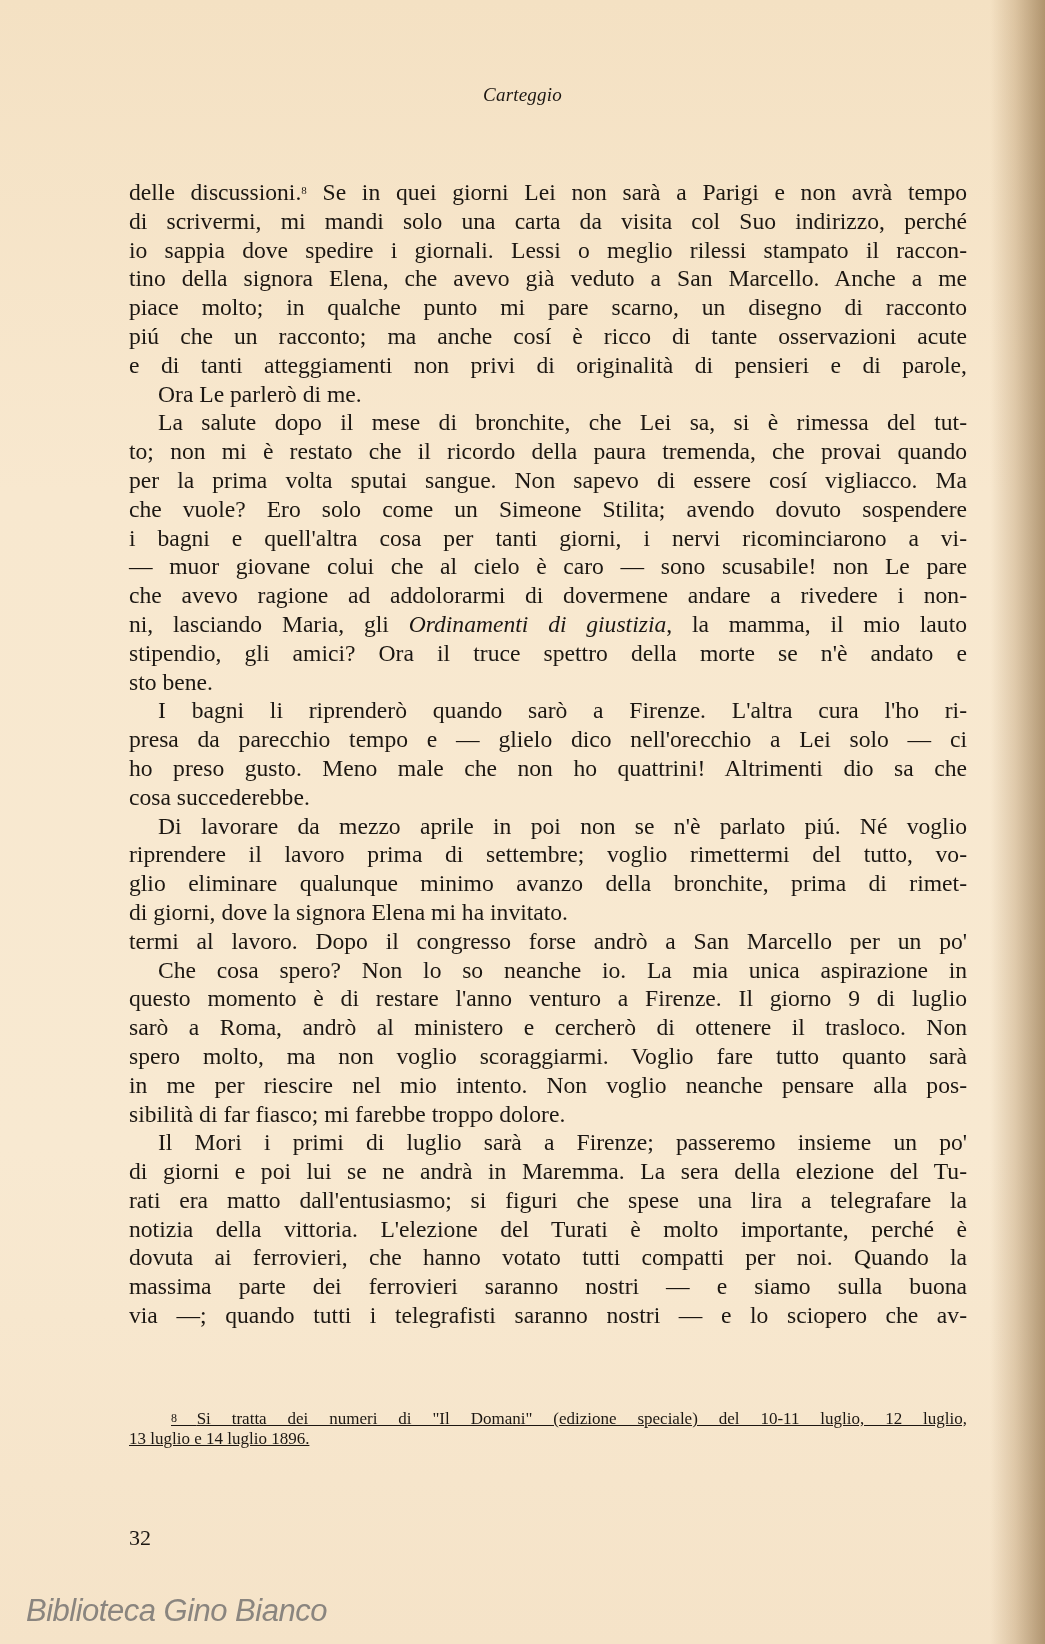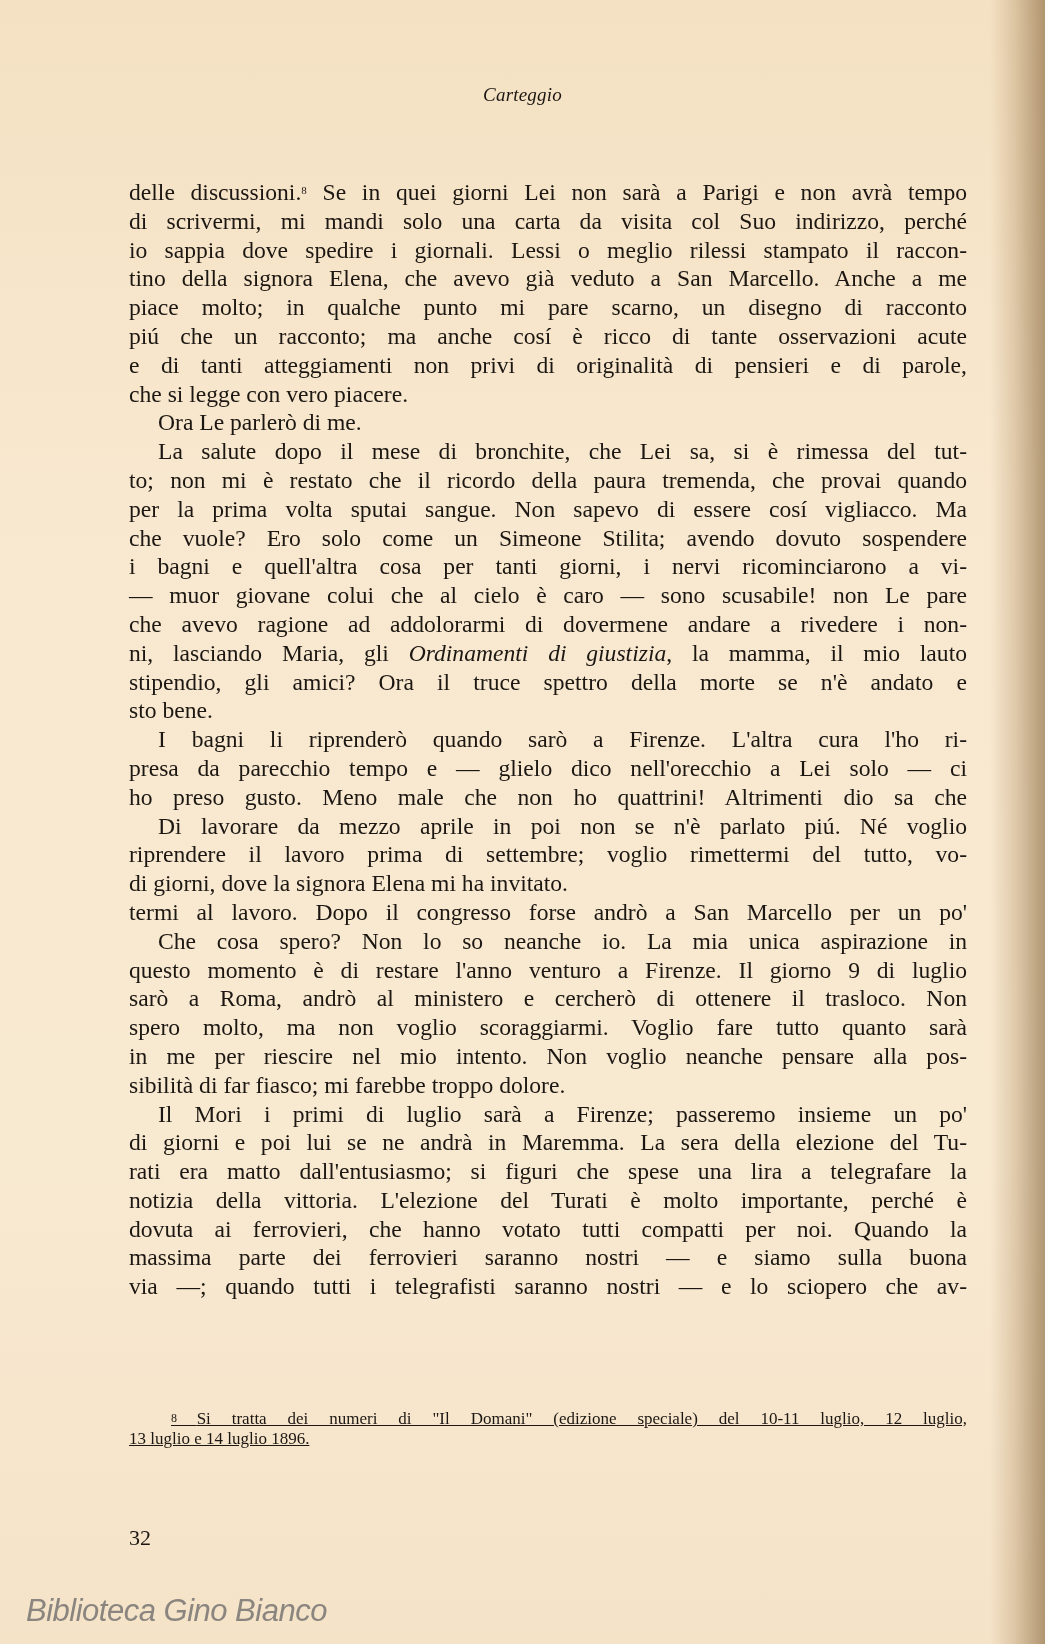--- a/index.html
+++ b/index.html
@@ -83,45 +83,46 @@
 
 <div class="body-text" id="body-text">
     <div>
       <span class="line"><span>delle discussioni.</span><sup class="fn">8</sup><span> Se in quei giorni Lei non sarà a Parigi e non avrà tempo</span></span>
       <span class="line"><span>di scrivermi, mi mandi solo una carta da visita col Suo indirizzo, perché</span></span>
       <span class="line"><span>io sappia dove spedire i giornali. Lessi o meglio rilessi stampato il raccon-</span></span>
       <span class="line"><span>tino della signora Elena, che avevo già veduto a San Marcello. Anche a me</span></span>
       <span class="line"><span>piace molto; in qualche punto mi pare scarno, un disegno di racconto</span></span>
       <span class="line"><span>piú che un racconto; ma anche cosí è ricco di tante osservazioni acute</span></span>
       <span class="line"><span>e di tanti atteggiamenti non privi di originalità di pensieri e di parole,</span></span>
-      <span class="line last"><span>che si legge con vero piacere.</span></span>
     </div>
     <div>
       <span class="line indent last"><span>Ora Le parlerò di me.</span></span>
     </div>
     <div>
       <span class="line indent"><span>La salute dopo il mese di bronchite, che Lei sa, si è rimessa del tut-</span></span>
       <span class="line"><span>to; non mi è restato che il ricordo della paura tremenda, che provai quando</span></span>
       <span class="line"><span>per la prima volta sputai sangue. Non sapevo di essere cosí vigliacco. Ma</span></span>
       <span class="line"><span>che vuole? Ero solo come un Simeone Stilita; avendo dovuto sospendere</span></span>
       <span class="line"><span>i bagni e quell'altra cosa per tanti giorni, i nervi ricominciarono a vi-</span></span>
       <span class="line"><span>— muor giovane colui che al cielo è caro — sono scusabile! non Le pare</span></span>
       <span class="line"><span>che avevo ragione ad addolorarmi di dovermene andare a rivedere i non-</span></span>
       <span class="line"><span>ni, lasciando Maria, gli </span><em>Ordinamenti di giustizia</em><span>, la mamma, il mio lauto</span></span>
       <span class="line"><span>stipendio, gli amici? Ora il truce spettro della morte se n'è andato e</span></span>
       <span class="line last"><span>sto bene.</span></span>
     </div>
     <div>
       <span class="line indent"><span>I bagni li riprenderò quando sarò a Firenze. L'altra cura l'ho ri-</span></span>
       <span class="line"><span>presa da parecchio tempo e — glielo dico nell'orecchio a Lei solo — ci</span></span>
       <span class="line"><span>ho preso gusto. Meno male che non ho quattrini! Altrimenti dio sa che</span></span>
+      <span class="line last"><span>cosa succederebbe.</span></span>
     </div>
     <div>
       <span class="line indent"><span>Di lavorare da mezzo aprile in poi non se n'è parlato piú. Né voglio</span></span>
       <span class="line"><span>riprendere il lavoro prima di settembre; voglio rimettermi del tutto, vo-</span></span>
+      <span class="line"><span>glio eliminare qualunque minimo avanzo della bronchite, prima di rimet-</span></span>
       <span class="line last"><span>di giorni, dove la signora Elena mi ha invitato.</span></span>
       <span class="line"><span>termi al lavoro. Dopo il congresso forse andrò a San Marcello per un po'</span></span>
     </div>
     <div>
       <span class="line indent"><span>Che cosa spero? Non lo so neanche io. La mia unica aspirazione in</span></span>
       <span class="line"><span>questo momento è di restare l'anno venturo a Firenze. Il giorno 9 di luglio</span></span>
       <span class="line"><span>sarò a Roma, andrò al ministero e cercherò di ottenere il trasloco. Non</span></span>
       <span class="line"><span>spero molto, ma non voglio scoraggiarmi. Voglio fare tutto quanto sarà</span></span>
       <span class="line"><span>in me per riescire nel mio intento. Non voglio neanche pensare alla pos-</span></span>
       <span class="line last"><span>sibilità di far fiasco; mi farebbe troppo dolore.</span></span>

